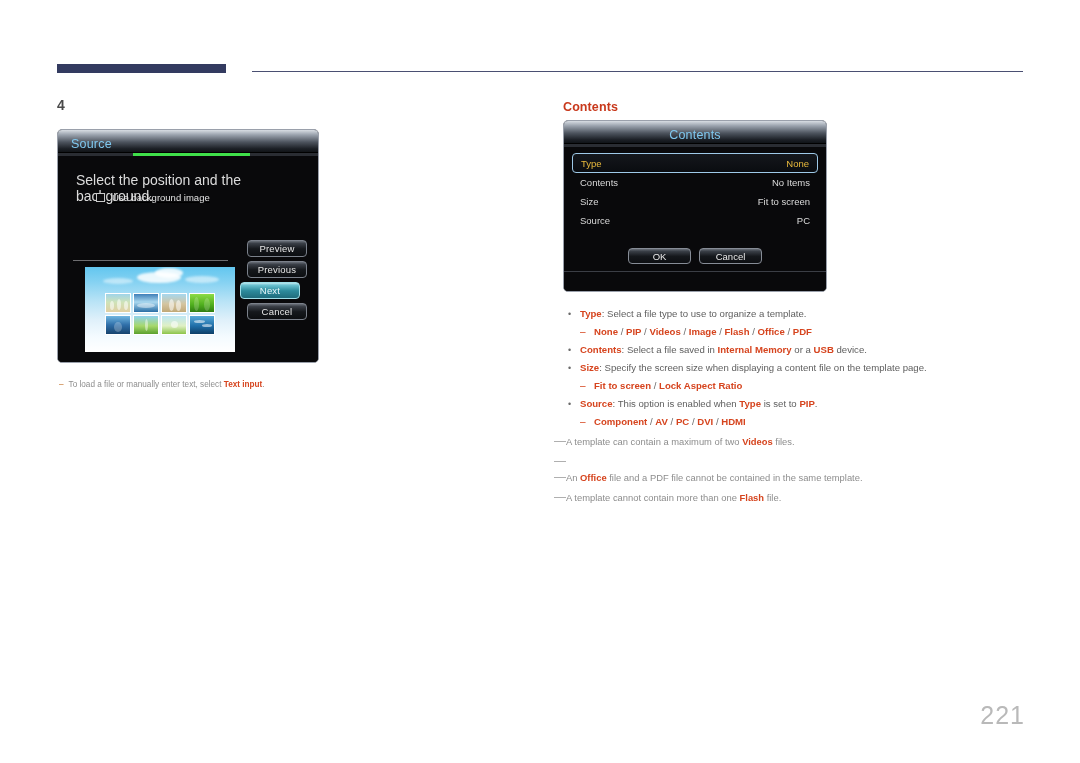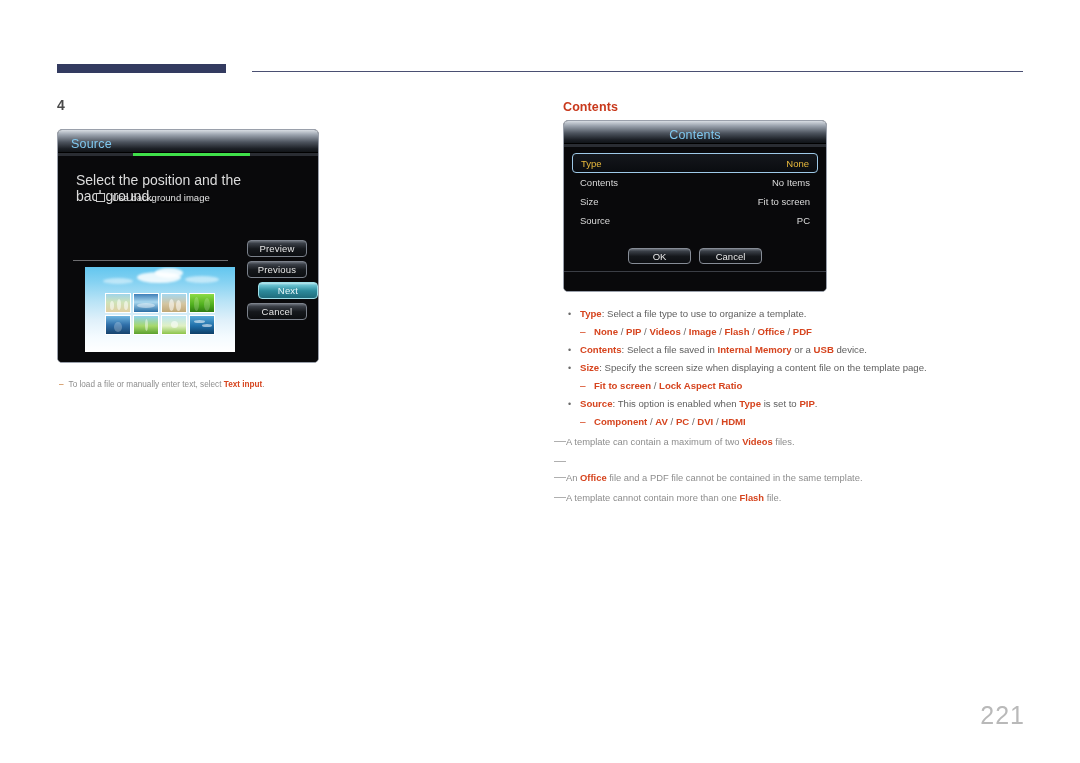--- a/index.html
+++ b/index.html
@@ -144,21 +144,21 @@
     display: flex; align-items: center; justify-content: center;
     letter-spacing: .2px;
   }
   .tvbtn.sel {
     background: linear-gradient(to bottom, #bde9f0 0%, #6bc3d2 14%, #2d8b9c 52%, #1f6c7c 100%);
     border-color: #9fdfe9;
     color: #e9f8fb;
   }
   #btn-preview  { left: 189px; top: 84px; }
   #btn-previous { left: 189px; top: 105px; }
-  #btn-next     { left: 200px; top: 126px; }
+  #btn-next     { left: 182px; top: 126px; }
   #btn-cancel   { left: 189px; top: 147px; }
 
   
   .note-left {
     position: absolute; left: 59px; top: 380px;
     font-size: 8.2px; color: #8d8d8d;
     display: flex; gap: 5px; align-items: baseline;
   }
   .note-left .dash { color: #c4752f; font-size: 8.2px; }
   .kw { color: #d6441e; font-weight: 700; }

